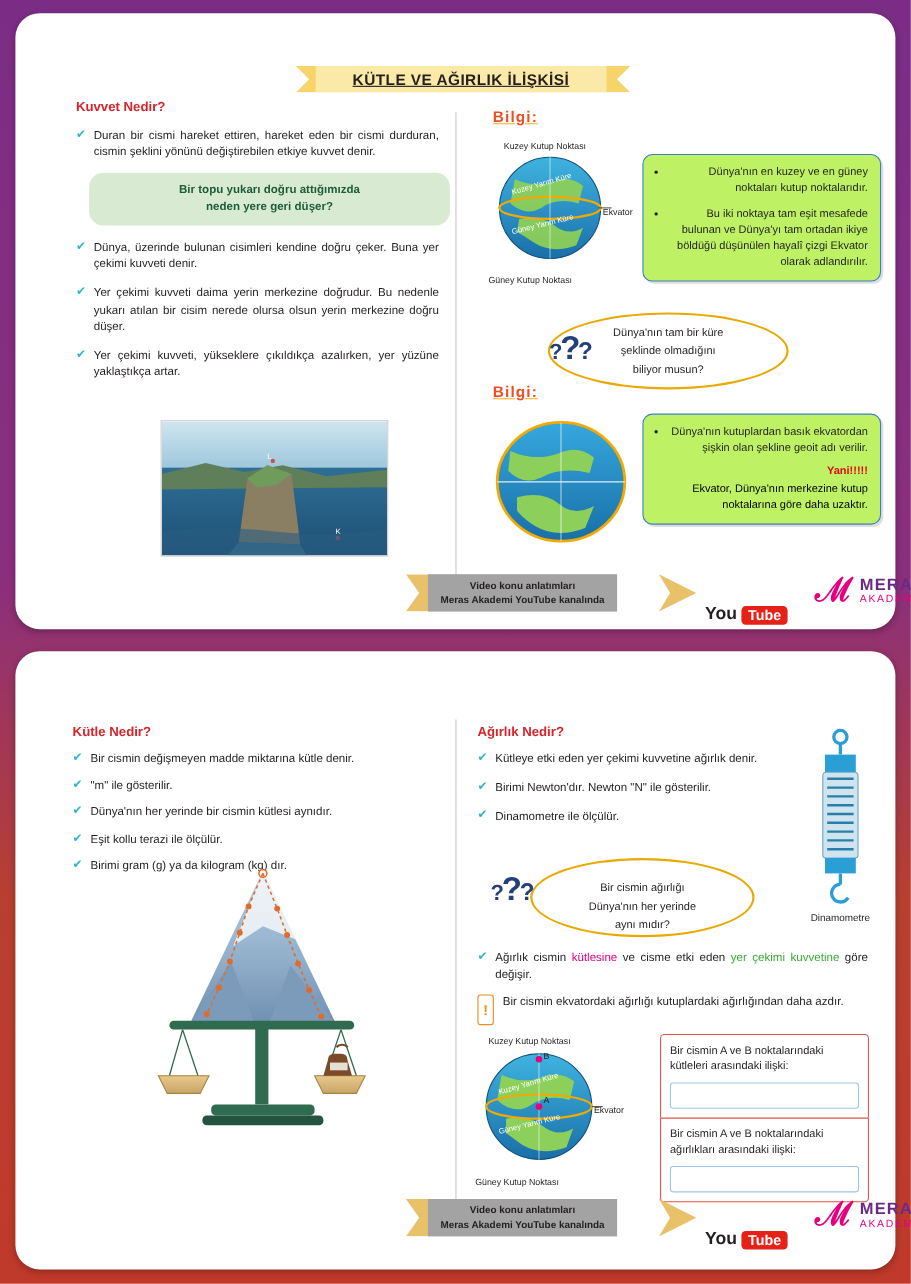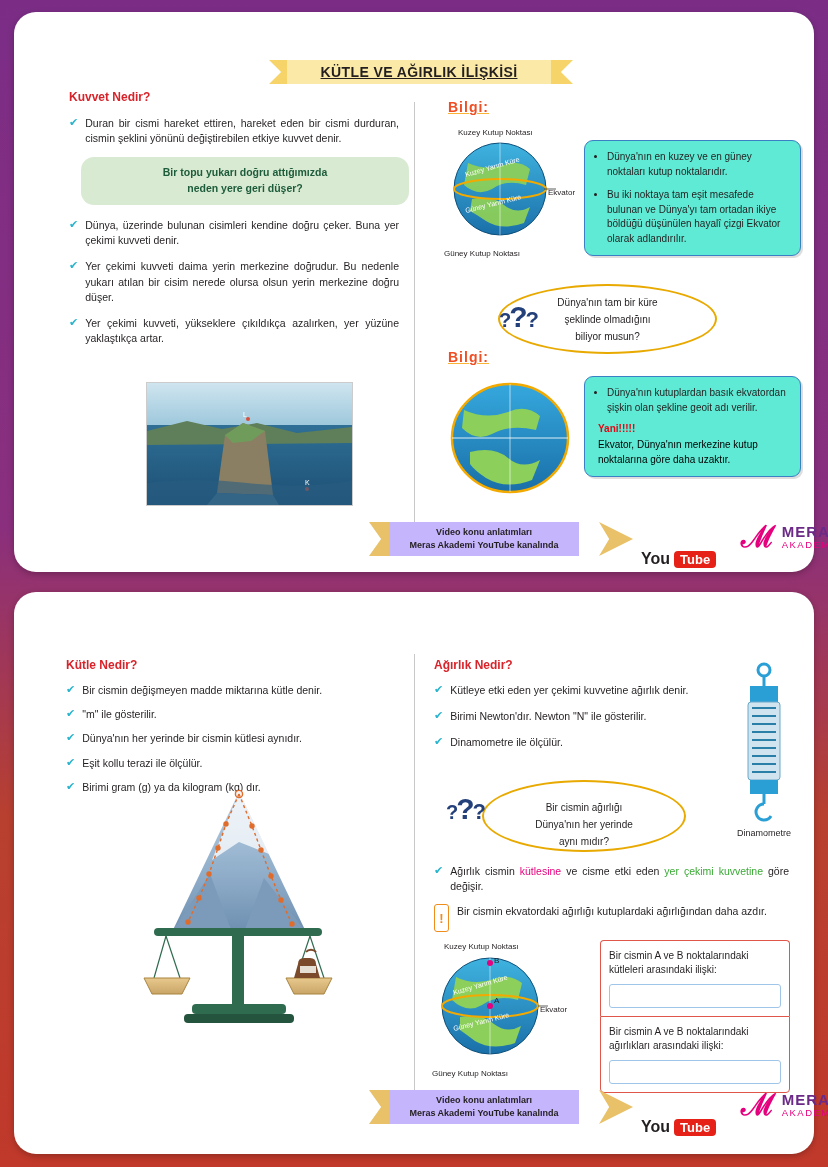--- a/index.html
+++ b/index.html
@@ -43,39 +43,39 @@
     width:300px;text-align:center;color:#1d5c3a;font-weight:bold;font-size:10.5px;line-height:1.5;
     position:relative;
   }
 
   
   .bilgi{font-size:14px;font-weight:bold;color:#f04e23;letter-spacing:1px;}
   .bilgi .u{ -webkit-text-decoration:underline; text-decoration:underline; text-decoration-color:#f9b233;}
 
   
   .infobox{
-    border:1.4px solid #3b7fc4;border-radius:9px;background:#5eead4;
-    padding:9px 11px 9px 9px;box-shadow:2px 2px 0 rgba(0,0,0,.13);
+    border:1.4px solid #3b7fc4;border-radius:9px;background:#bef264;
+    padding:9px 11px 9px 9px;box-shadow:2px 2px 0 rgba(0,0,0,.13);text-align:right;
   }
   .infobox ul{margin:0;padding-left:13px;}
   .infobox li{font-size:10px;line-height:1.45;color:#231f20;margin-bottom:9px;}
   .infobox li:last-child{margin-bottom:0;}
 
   
   .oval{
     border:2.2px solid #e8a900;border-radius:50%/50%;background:#fff;
     display:flex;align-items:center;justify-content:center;text-align:center;
     font-size:10px;color:#231f20;line-height:1.7;
   }
   .qmarks{font-size:30px;font-weight:bold;color:#23407a;letter-spacing:-2px;}
 
   
   .footer{position:absolute;left:355px;width:430px;height:46px;}
   .fr-band{
-    position:absolute;left:20px;top:2px;width:190px;height:34px;background:#c4b5fd;
+    position:absolute;left:20px;top:2px;width:172px;height:34px;background:#a3a3a3;
     display:flex;flex-direction:column;align-items:center;justify-content:center;
   }
   .fr-band span{font-size:9px;font-weight:bold;color:#231f20;line-height:1.45;}
   .fr-tailL{position:absolute;left:0;top:2px;width:22px;height:34px;background:#e8c169;clip-path:polygon(0 0,100% 0,100% 100%,0 100%,55% 50%);}
   .fr-tailR{position:absolute;left:230px;top:2px;width:34px;height:34px;background:#e8c169;clip-path:polygon(0 0,100% 50%,0 100%,30% 50%);}
   .yt{
     position:absolute;left:272px;top:6px;display:flex;align-items:center;gap:4px;
     font-size:16px;font-weight:bold;color:#231f20;font-family:"Liberation Sans",sans-serif;margin-top:24px;
   }
   .yt-badge{background:#e62117;color:#fff;border-radius:4px;padding:1px 6px;font-size:13px;}

